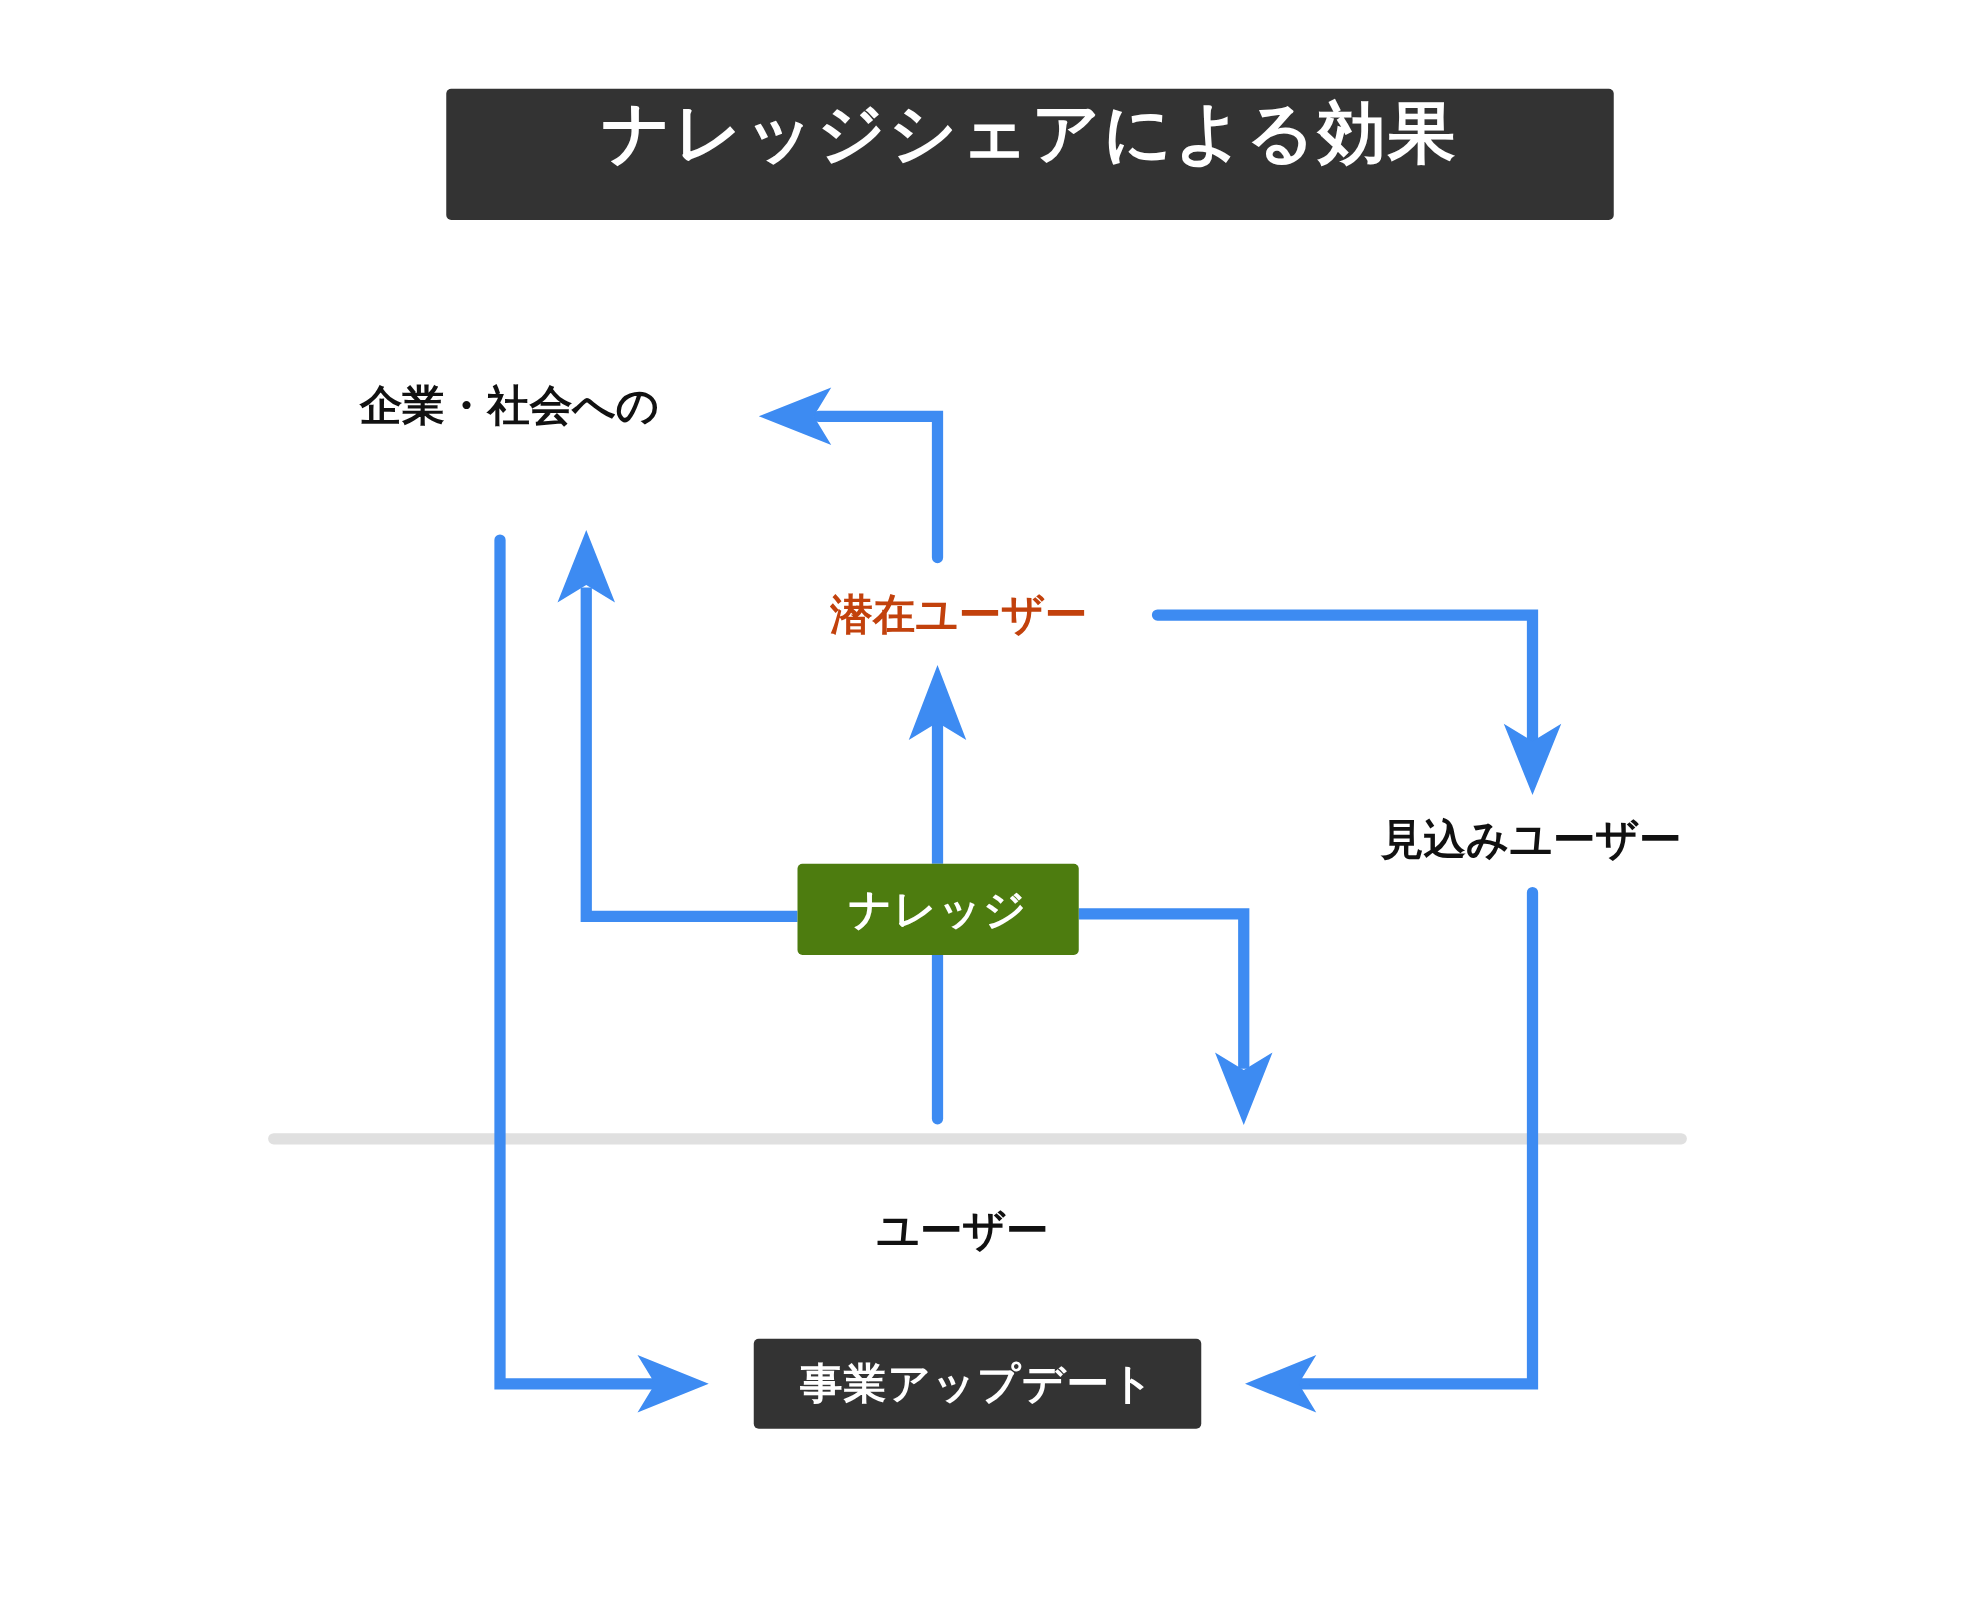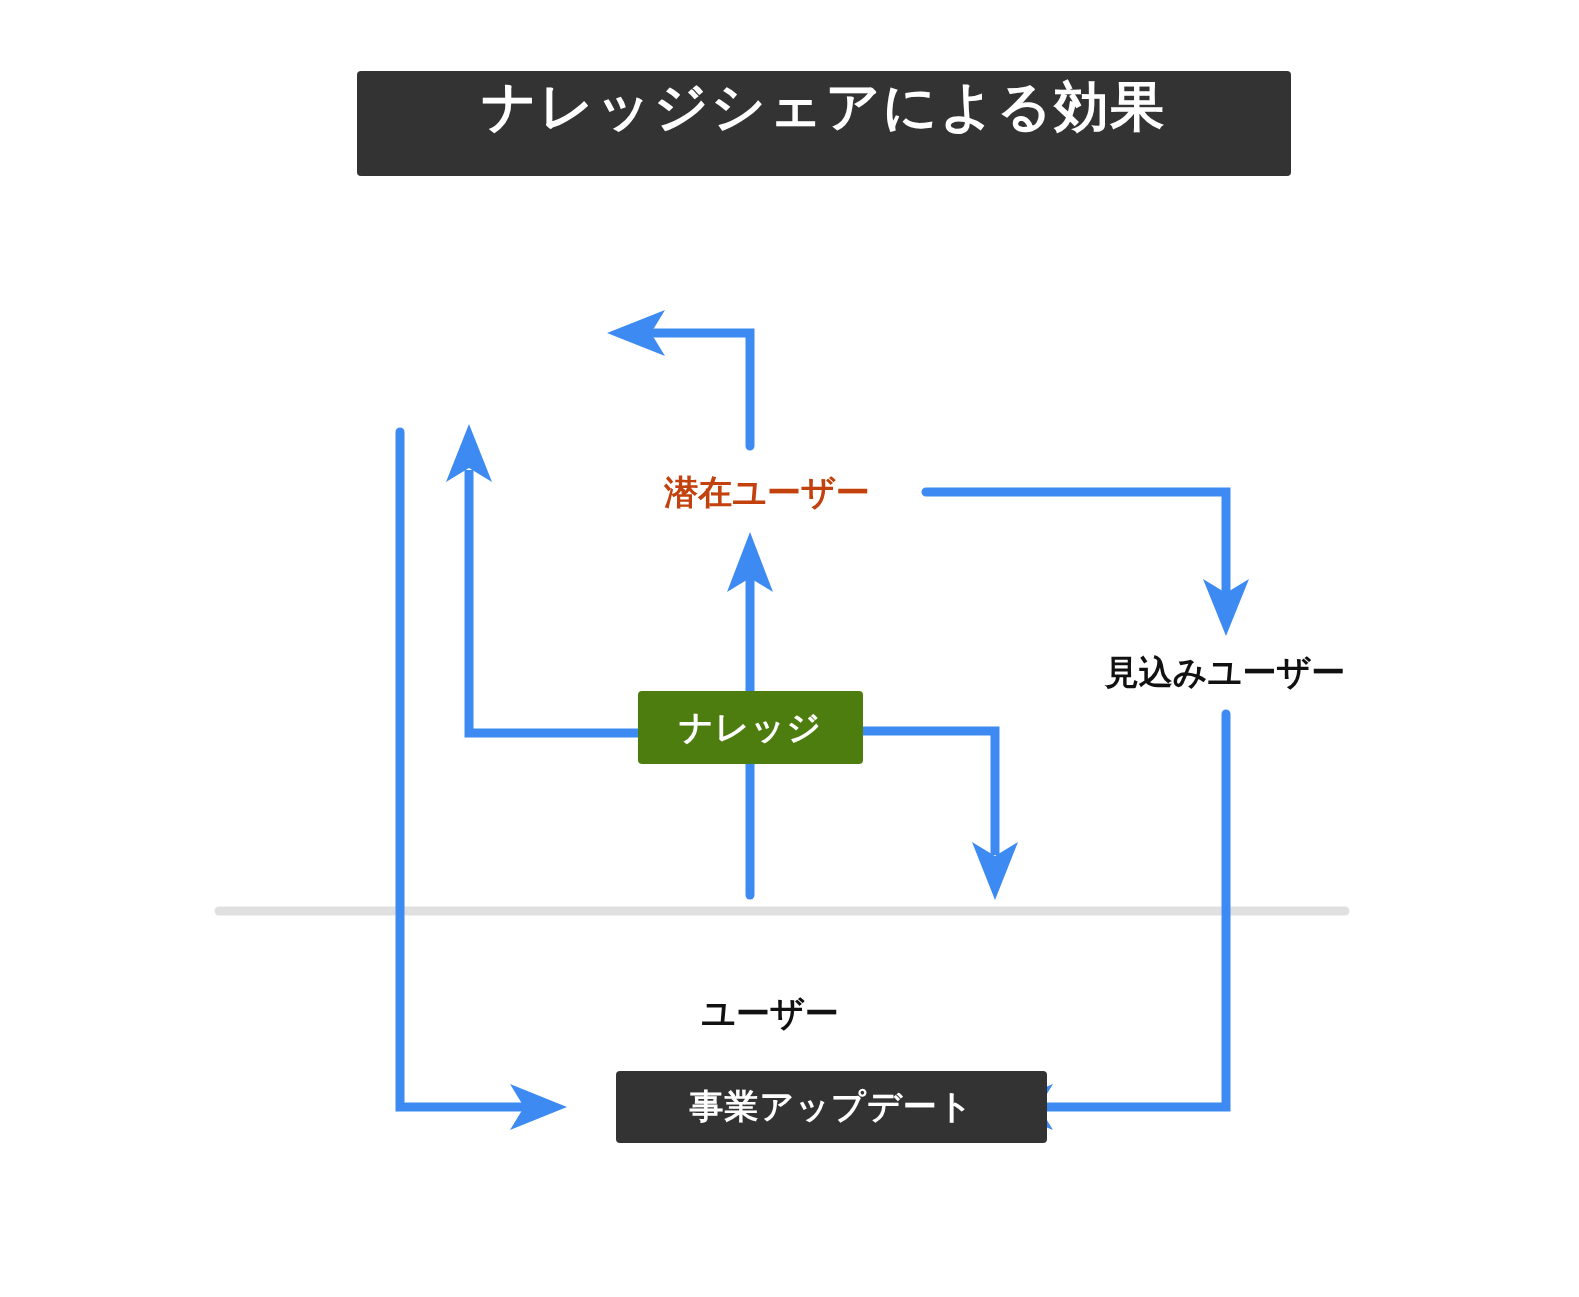--- a/index.html
+++ b/index.html
@@ -49,23 +49,22 @@
     }
     .knowledge-box {
       left: 638px;
       top: 691px;
       width: 225px;
       height: 73px;
     }
     .update-box {
       left: 603px;
       top: 1071px;
-      width: 431px;
+      width: 358px;
       height: 72px;
-      margin-left: 13px;
     }
     .label {
       position: absolute;
       color: #111111;
       font-weight: bold;
       font-size: 34px;
       text-align: center;
       white-space: nowrap;
     }
     .label-appeal {
@@ -135,27 +134,28 @@
 
     <polygon points="996,1107 1053,1084 1039,1107 1053,1130"></polygon>
   </g>
 </svg>
 
 <div class="title-box" style="background: rgb(51, 51, 51); color: rgb(255, 255, 255);">
   <span>ナレッジシェアによる効果</span>
 </div>
 
 <div class="label label-appeal" style="color: rgb(17, 17, 17);">
+  <div>企業・社会への</div>
 </div>
 
 <div class="label label-potential" style="color: #c2410c;">潜在ユーザー</div>
 
 <div class="label label-prospect" style="color: rgb(17, 17, 17);">見込みユーザー</div>
 
-<div class="label label-user" style="color: rgb(17, 17, 17); margin-top: 28px;">ユーザー</div>
+<div class="label label-user" style="color: rgb(17, 17, 17);">ユーザー</div>
 
 <div class="dark-box knowledge-box" style="background: #4d7c0f; color: rgb(255, 255, 255);">
   <span>ナレッジ</span>
 </div>
 
 <div class="dark-box update-box" style="background: rgb(51, 51, 51); color: rgb(255, 255, 255);">
   <span>事業アップデート</span>
 </div>
 
 </body></html>

